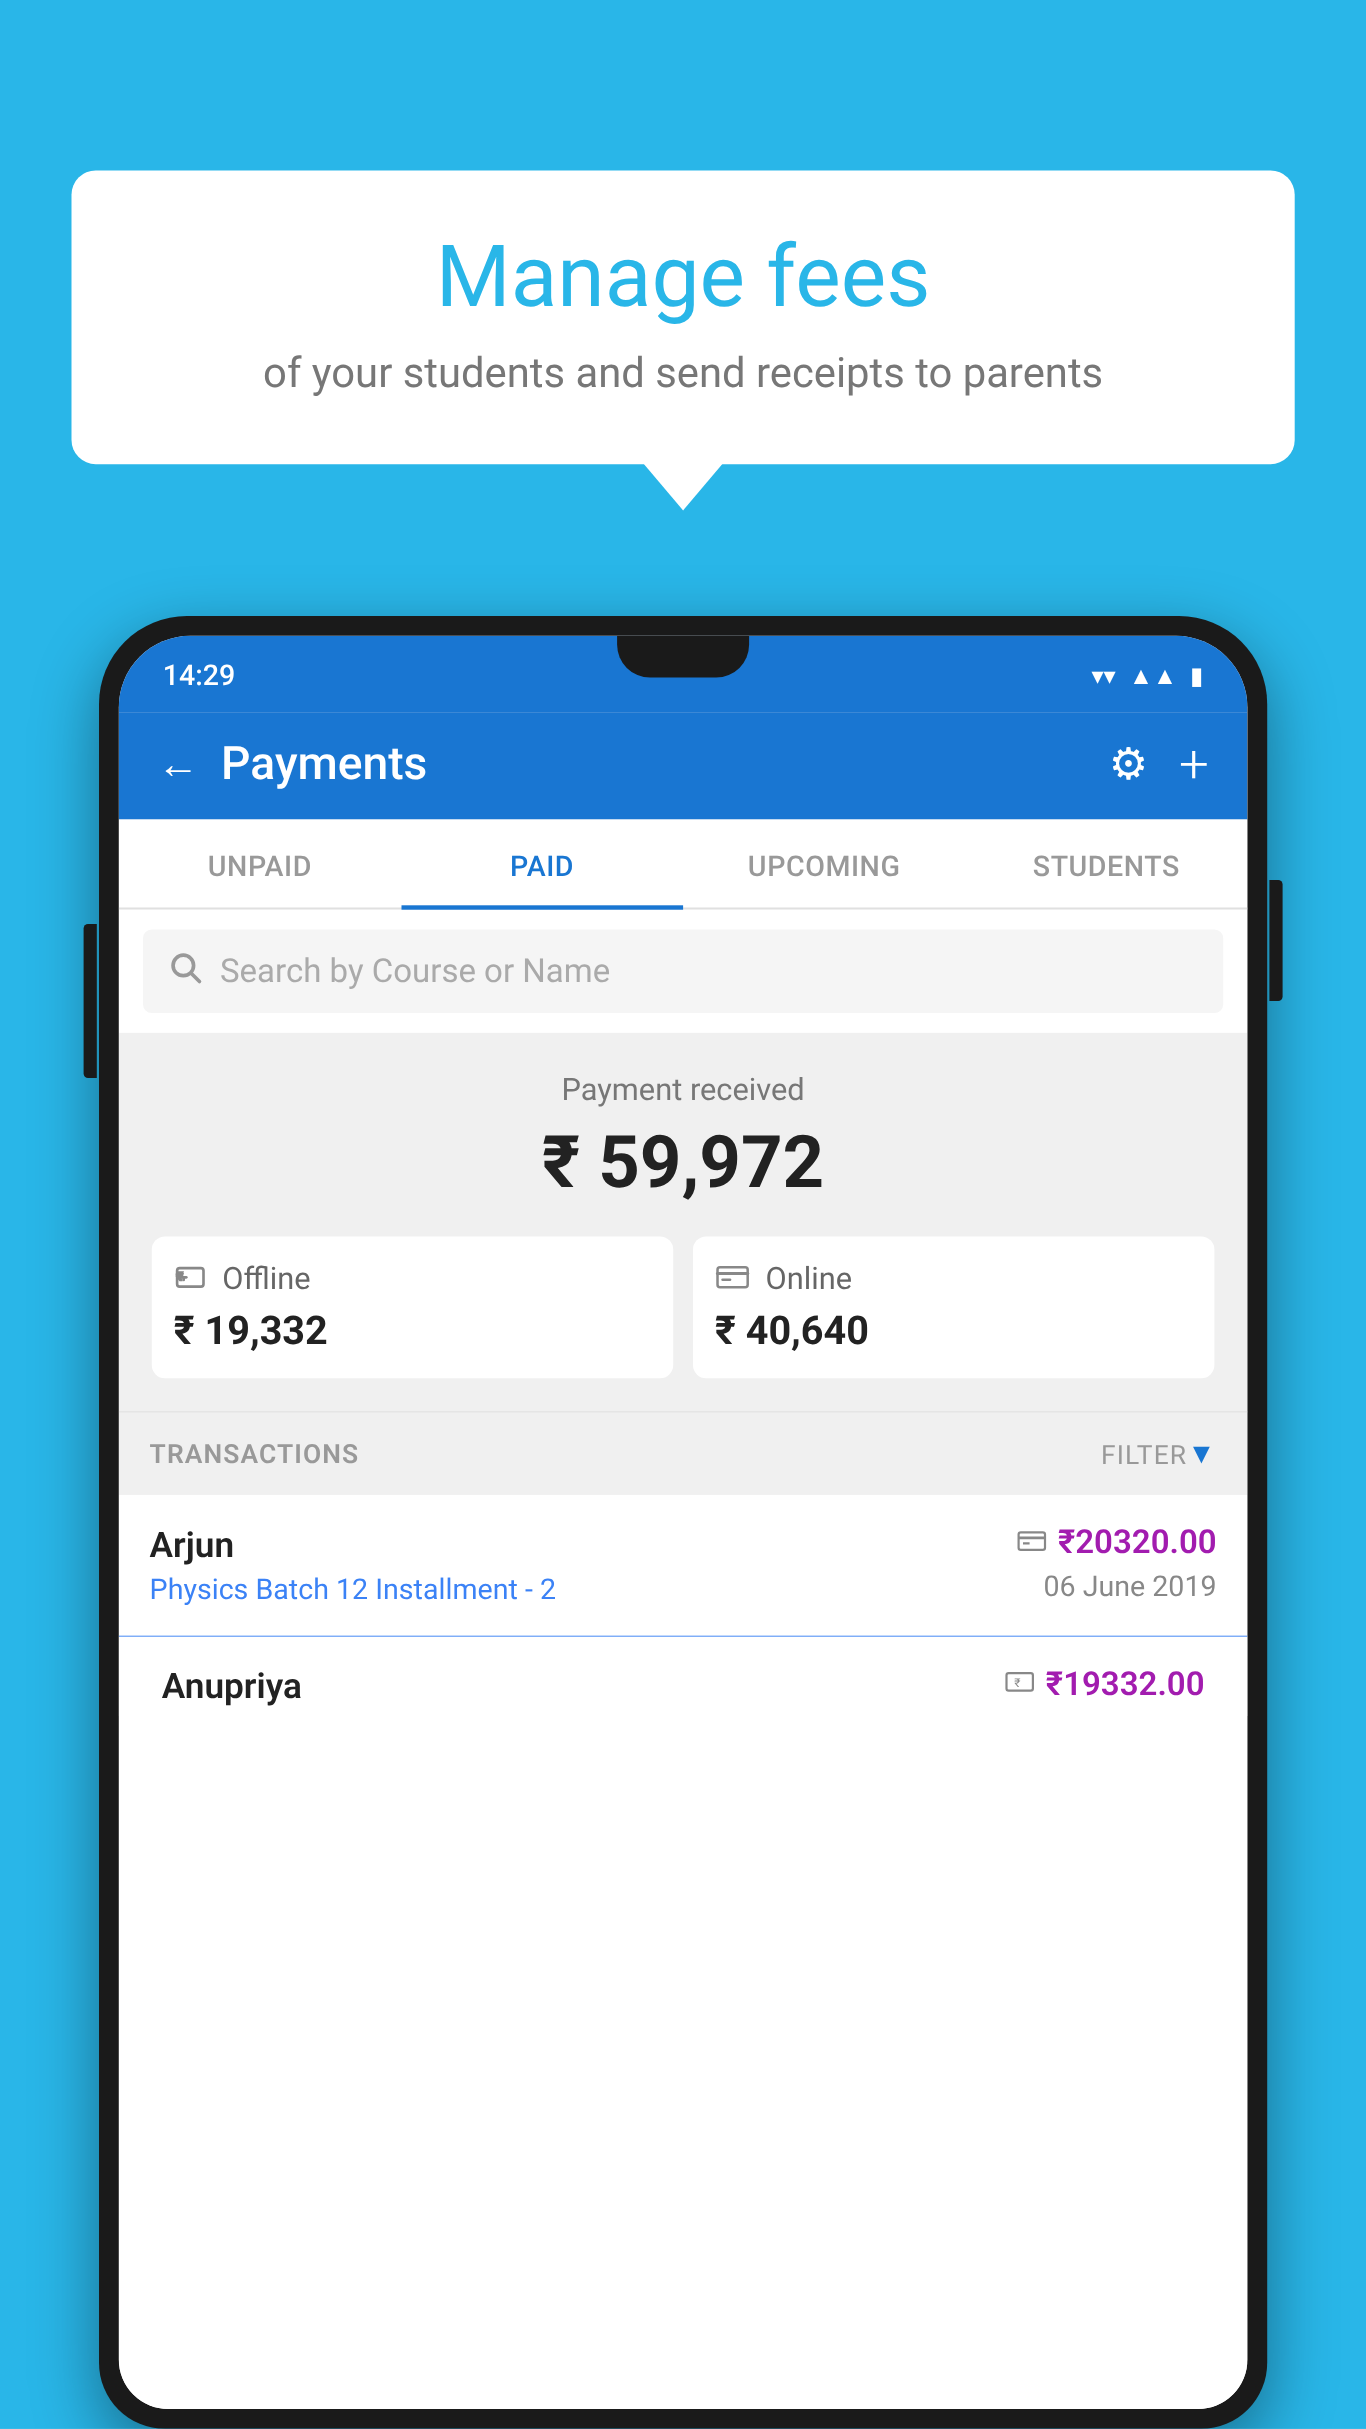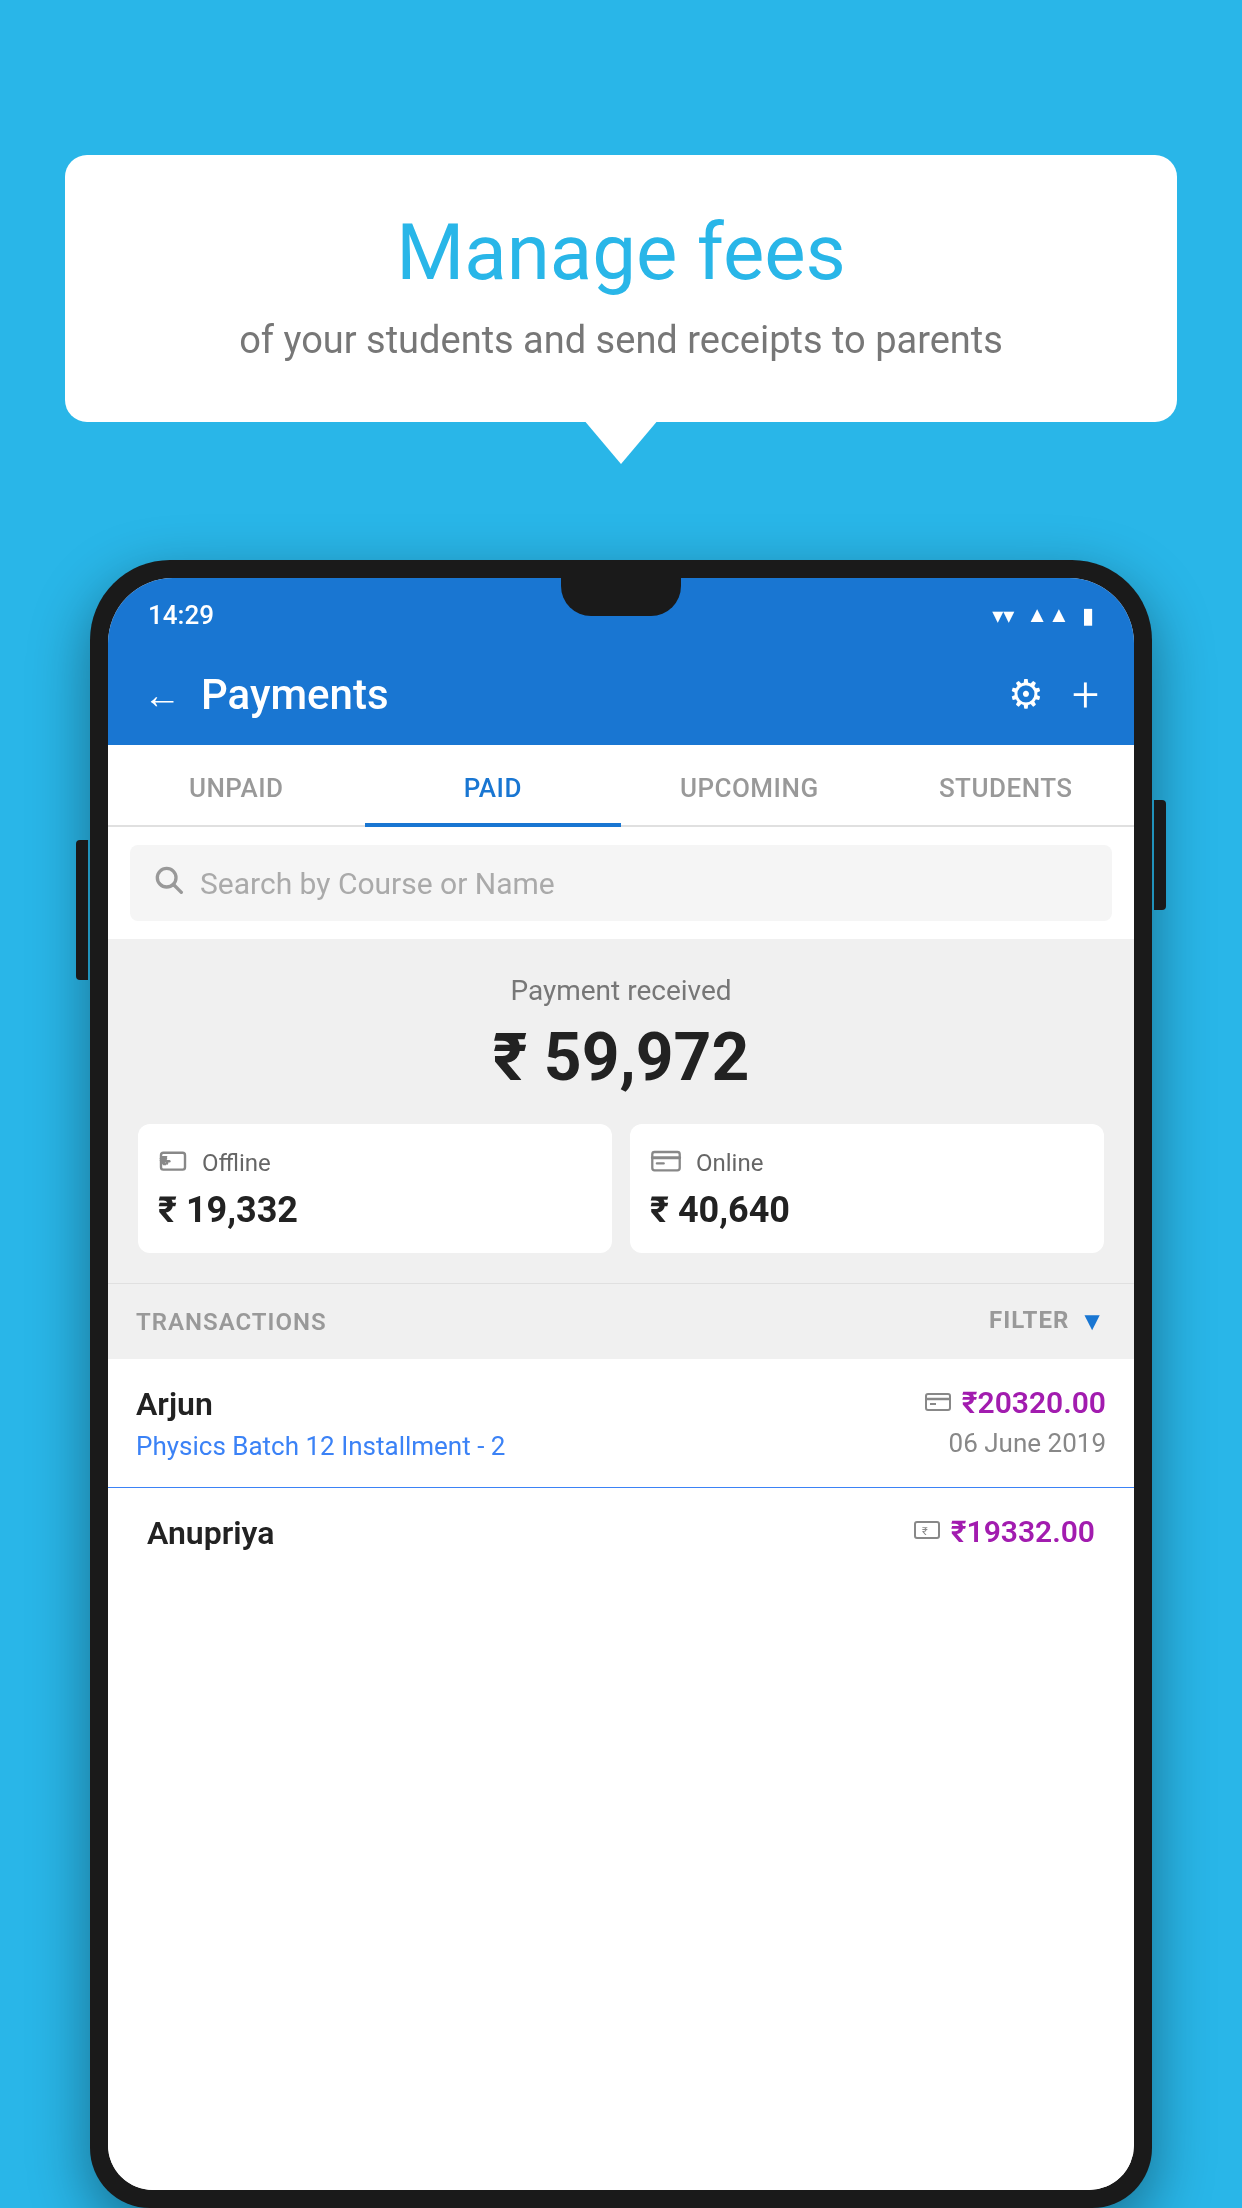--- a/index.html
+++ b/index.html
@@ -278,21 +278,21 @@
       gap: 14px;
       margin-bottom: 10px;
     }
 
     .card-icon {
       color: #888;
       font-size: 28px;
     }
 
     .card-label {
-      font-size: 24px;
+      font-size: 28px;
       color: #666;
     }
 
     .card-amount {
       font-size: 36px;
       font-weight: 700;
       color: #222;
       padding-left: 0;
     }
 
@@ -308,25 +308,25 @@
 
     .transactions-label {
       font-size: 24px;
       color: #999;
       font-weight: 600;
       letter-spacing: 1px;
     }
 
     .filter-btn {
       display: flex;
-      align-items: flex-start;
-      gap: 10px;
+      align-items: flex-end;
+      gap: 0;
       font-size: 24px;
       color: #999;
-      font-weight: 700;
+      font-weight: 400;
       letter-spacing: 1px;
       cursor: pointer;
     }
 
     .filter-icon {
       color: #1976d2;
       font-size: 26px;
     }
 
     

